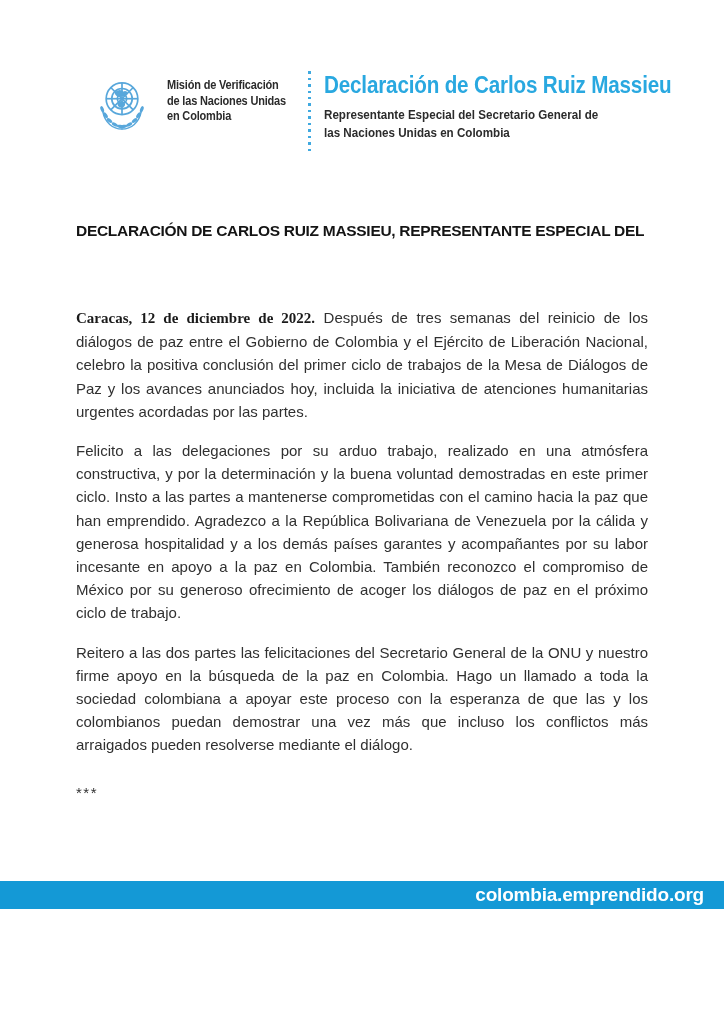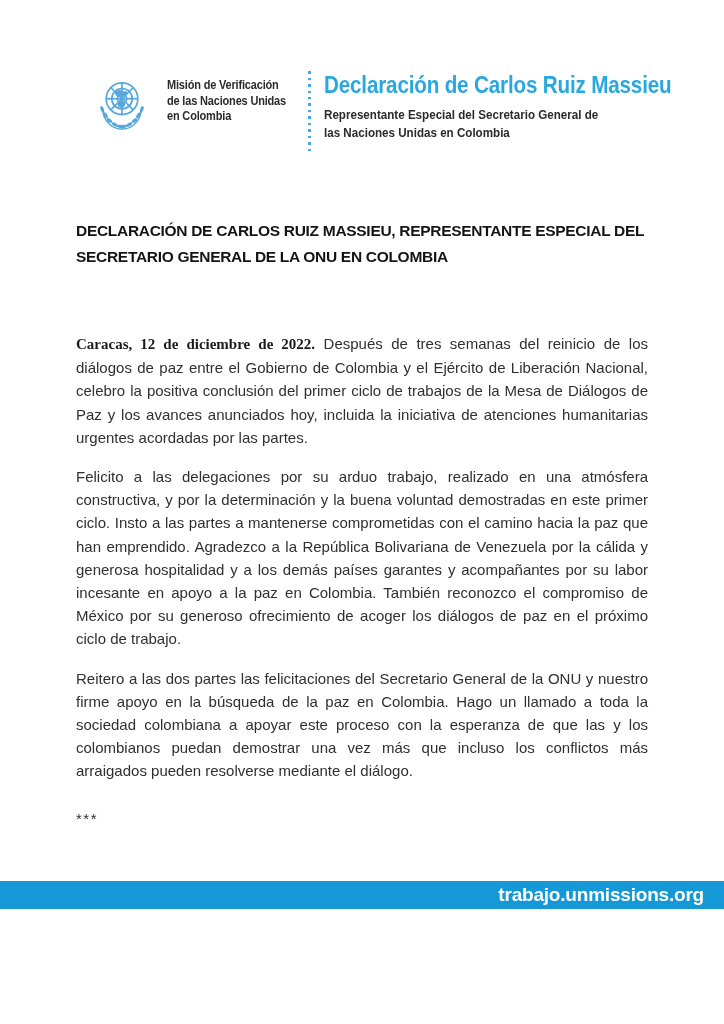--- a/index.html
+++ b/index.html
@@ -85,29 +85,28 @@
       <div class="header-subtitle">
         <div>Representante Especial del Secretario General de</div>
         <div>las Naciones Unidas en Colombia</div>
       </div>
     </div>
   </div>
 
   <div class="content">
     <h1 class="doc-heading">
       <span class="hl">DECLARACIÓN DE CARLOS RUIZ MASSIEU, REPRESENTANTE ESPECIAL DEL</span>
-      <span class="hl">SECRETARIO GENERAL DE LA ONU EN COLOMBIA</span>
     </h1>
 
     <p class="para"><strong>Caracas, 12 de diciembre de 2022.</strong><span> Después de tres semanas del reinicio de los diálogos de paz entre el Gobierno de Colombia y el Ejército de Liberación Nacional, celebro la positiva conclusión del primer ciclo de trabajos de la Mesa de Diálogos de Paz y los avances anunciados hoy, incluida la iniciativa de atenciones humanitarias urgentes acordadas por las partes.</span></p>
 
     <p class="para">Felicito a las delegaciones por su arduo trabajo, realizado en una atmósfera constructiva, y por la determinación y la buena voluntad demostradas en este primer ciclo. Insto a las partes a mantenerse comprometidas con el camino hacia la paz que han emprendido. Agradezco a la República Bolivariana de Venezuela por la cálida y generosa hospitalidad y a los demás países garantes y acompañantes por su labor incesante en apoyo a la paz en Colombia. También reconozco el compromiso de México por su generoso ofrecimiento de acoger los diálogos de paz en el próximo ciclo de trabajo.</p>
 
     <p class="para">Reitero a las dos partes las felicitaciones del Secretario General de la ONU y nuestro firme apoyo en la búsqueda de la paz en Colombia. Hago un llamado a toda la sociedad colombiana a apoyar este proceso con la esperanza de que las y los colombianos puedan demostrar una vez más que incluso los conflictos más arraigados pueden resolverse mediante el diálogo.</p>
 
     <div class="end-mark">***</div>
   </div>
 
   <div class="footer-bar">
-    <span>trabajo.unmissions.org</span>
+    <span>colombia.emprendido.org</span>
   </div>
 
 </div>
 
 </body></html>

